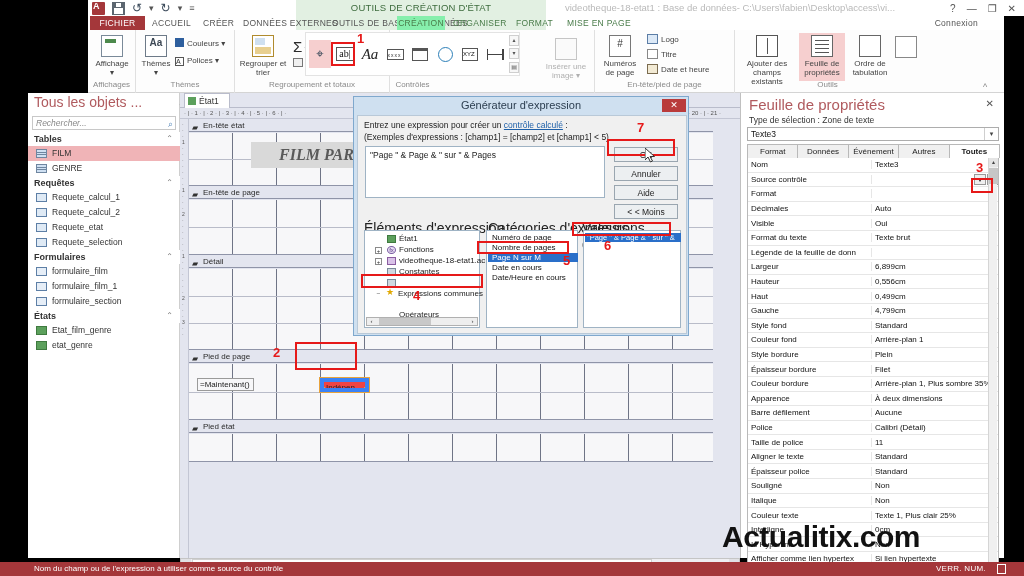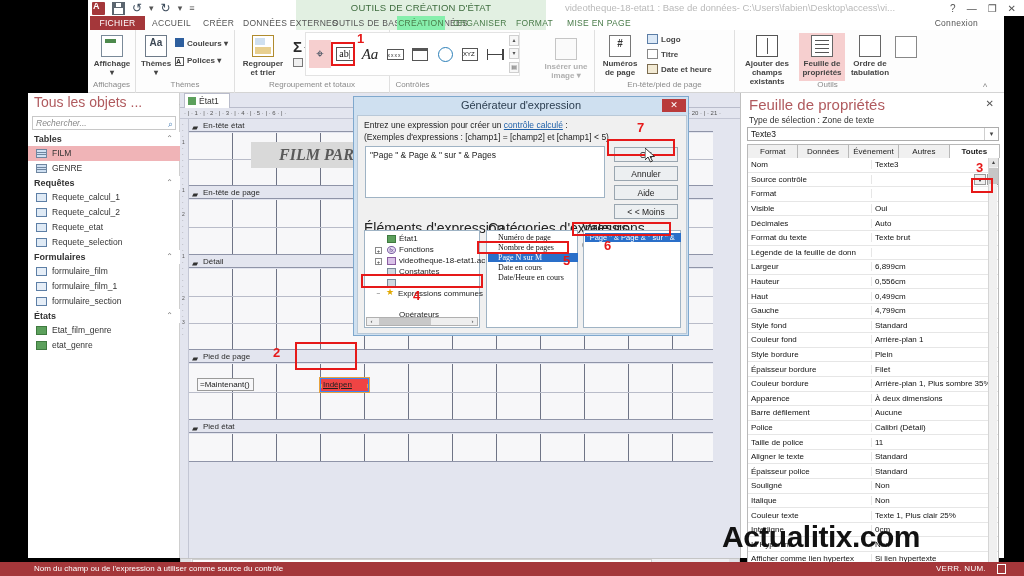--- a/index.html
+++ b/index.html
@@ -59,21 +59,21 @@
   .ribbon{
     position:absolute; left:0; top:30px; width:1024px; height:63px; background:#fdfdfd;
     border-bottom:1px solid #d4d4d4;
   }
   .ribbon .blackl{ position:absolute; left:0; top:0; width:88px; height:63px; background:#000; }
   .rgroup{ position:absolute; top:0; height:63px; border-right:1px solid #e0e0e0; }
   .rgroup .glabel{
     position:absolute; bottom:4px; left:0; width:100%; text-align:center;
     font-size:8px; color:#8a8a8a;
   }
-  .ritem{ position:absolute; text-align:center; font-size:8px; color:#444; line-height:9px;font-weight:bold;}
+  .ritem{ position:absolute; text-align:center; font-size:8px; color:#444; line-height:9px;}
   .bigico{ width:22px; height:22px; margin:0 auto 2px; position:relative; }
 
   
   .ic-view{ border:1.4px solid #7a8a99; background:#fff; }
   .ic-view:after{ content:""; position:absolute; left:3px; top:3px; width:11px; height:4px; background:#4d8a4d; }
   .ic-theme{ border:1.5px solid #6d7a88; background:#fff; }
   .ic-theme:after{ content:"Aa"; position:absolute; left:0; right:0; top:2px; font-size:10px; font-weight:bold; color:#3c4754; }
   .sq-blue{ display:inline-block; width:9px; height:9px; background:#2e5f9e; vertical-align:-1px; margin-right:3px;}
   .sq-A{ display:inline-block; width:9px; height:9px; border:1px solid #555; font-size:7px; line-height:8px; color:#333; vertical-align:-1px; margin-right:3px;}
   .ic-group{ border:1.2px solid #b08b2e; background:#fff; }
@@ -184,21 +184,21 @@
 
   .titlebox{
     position:absolute; background:#d9d9d9; color:#5a5a5a;
     font-family:"Liberation Serif", serif; font-style:italic; font-weight:bold;
     font-size:16px; line-height:26px; padding-left:28px; white-space:nowrap; overflow:hidden;
   }
   .ctlbox{
     position:absolute; border:1px solid #9a9a9a; background:#f7f7f9;
     font-size:8px; color:#222; line-height:12px; padding-left:2px; white-space:nowrap; overflow:hidden;
   }
-  .ctlbox.selected{ border:1px solid #3b82f6; outline:1px solid #e8a33d; background:#ef4444;text-decoration:underline; }
+  .ctlbox.selected{ border:4px solid #3b82f6; outline:1px solid #e8a33d; background:#ef4444;text-decoration:underline; }
   .ctlbox.selected .h{ position:absolute; width:4px; height:4px; background:#e8a33d; }
   .dlg-shadow{ position:absolute; left:353px; top:96px; width:336px; height:240px; background:#cfe0f0; border:1px solid #7fa8cd;}
   .dlg-title{ position:absolute; left:0; top:0; width:100%; height:17px; line-height:17px; text-align:center; font-size:11px; color:#2b3d4f;}
   .dlg-close{ position:absolute; right:2px; top:2px; width:24px; height:13px; background:#b93b3b; color:#fff; font-size:9px; text-align:center; line-height:13px;}
   .dlg-body{ position:absolute; left:3px; top:18px; width:330px; height:219px; background:#f0f0f0; border:1px solid #b9c9d8;}
   .dlg-lbl{ position:absolute; font-size:8.5px; color:#222; }
   .dlg-link{ color:#1d5fa8; text-decoration:underline; }
   .exprbox{
     position:absolute; left:7px; top:30px; width:240px; height:52px;
     background:#fff; border:1px solid #9fb3c4; font-size:8.5px; padding:3px 4px; color:#222;
@@ -213,21 +213,21 @@
   .pl-title{ position:absolute; font-size:14px; color:#222; }
   .treeitem{ position:absolute; font-size:8px; color:#222; white-space:nowrap; }
   .tree-ico{ position:absolute; width:9px; height:8px; }
   .ti-rep{ background:#5ca05c; border:1px solid #3f7a3f;}
   .ti-fn{ border:1px solid #7a5ca0; border-radius:50%; background:#e8def5; font-size:6px; text-align:center; line-height:7px; color:#5a3c82;}
   .ti-db{ background:#d9c2e8; border:1px solid #8a5ca0;}
   .ti-const{ background:#cfd8e0; border:1px solid #7a8a99;}
   .ti-oper{ background:#cfd8e0; border:1px solid #7a8a99;}
   .ti-star{ color:#e0a800; font-size:9px; }
   .expander{ position:absolute; width:7px; height:7px; border:1px solid #8a8a8a; background:#fff; font-size:6px; text-align:center; line-height:6px; color:#333;}
-  .listrow{ position:absolute; font-size:8px; color:#111; white-space:nowrap; padding-left:10px;font-family:Liberation Serif, serif;}
+  .listrow{ position:absolute; font-size:8px; color:#111; white-space:nowrap; padding-left:4px;}
   .listrow.sel{ background:#2a6fc9; color:#fff; }
   .valrow{ position:absolute; font-size:7.5px; background:#2a6fc9; color:#fff; padding-left:2px; white-space:nowrap; overflow:hidden;}
   .hscroll{ position:absolute; height:9px; background:#eee; border:1px solid #b0b0b0;}
   .hscroll .thumb{ position:absolute; left:12px; top:0; width:52px; height:7px; background:#c8c8c8;}
   .hscroll .ar{ position:absolute; top:0; width:9px; height:7px; font-size:6px; text-align:center; line-height:6px; color:#333;}
 
   
   .propsheet{
     position:absolute; left:740px; top:93px; width:264px; height:465px; background:#fff;
     border-left:1px solid #c0c0c0;
@@ -677,26 +677,26 @@
         <div class="pname">Source contrôle</div>
         <div class="pval"></div>
         <div class="srcctl-combo">▾</div>
         <div class="srcctl-btn">…</div>
       </div>
       <div class="prow">
           <div class="pname">Format</div>
           <div class="pval"></div>
         </div>
       <div class="prow">
+          <div class="pname">Décimales</div>
+          <div class="pval">Auto</div>
+        </div>
+      <div class="prow">
           <div class="pname">Visible</div>
           <div class="pval">Oui</div>
-        </div>
-      <div class="prow">
-          <div class="pname">Décimales</div>
-          <div class="pval">Auto</div>
         </div>
       <div class="prow">
           <div class="pname">Format du texte</div>
           <div class="pval">Texte brut</div>
         </div>
       <div class="prow">
           <div class="pname">Légende de la feuille de donn</div>
           <div class="pval"></div>
         </div>
       <div class="prow">

